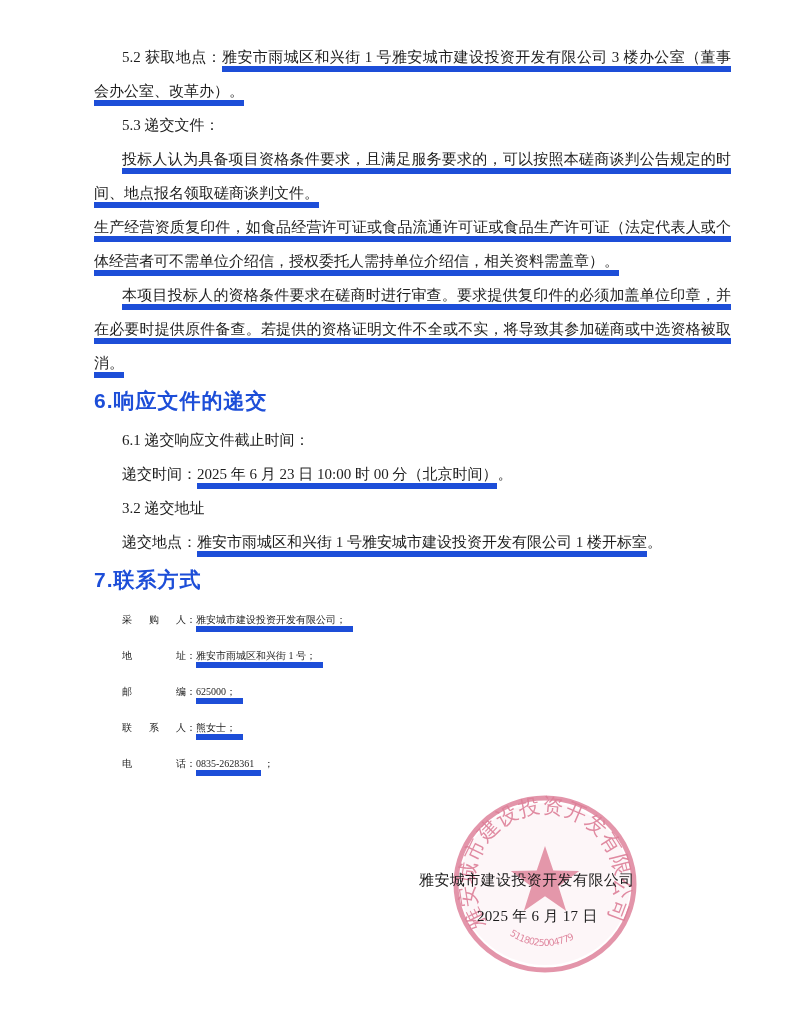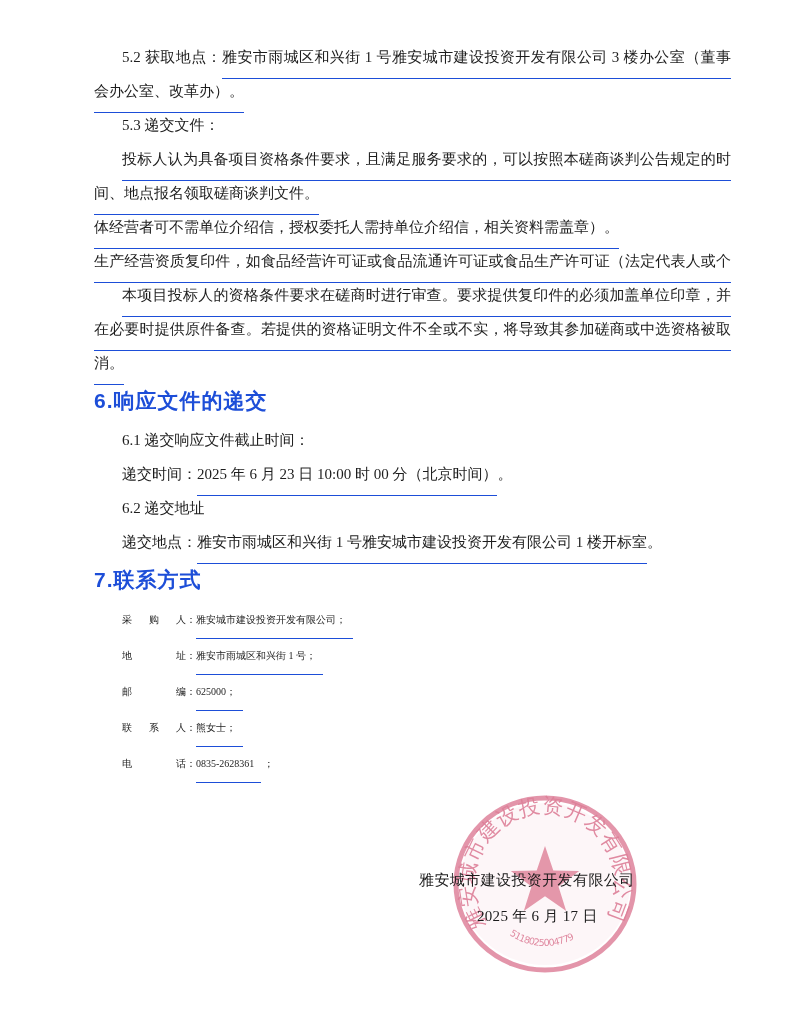--- a/index.html
+++ b/index.html
@@ -6,21 +6,21 @@
   .page {
     position:relative; width:796px; height:1022px; background:#ffffff;
     font-family:"Liberation Serif","DejaVu Serif",serif; color:#1d1d1d;
     overflow:hidden;
   }
   .doc { position:absolute; left:94px; top:40px; width:637px; }
   .para { margin:0; }
   .line { font-size:15px; line-height:34px; }
   .line.indent { padding-left:28px; }
   .line.full { text-align:justify; text-align-last:justify; text-justify:inter-character; }
-  .u { border-bottom:1px solid #1d4ed8; padding-bottom:13px; }
+  .u { border-bottom:6px solid #1d4ed8; padding-bottom:1px; }
   .uv { padding-right:7px; }
   .heading {
     font-family:"Liberation Sans","DejaVu Sans",sans-serif;
     font-weight:bold; font-size:21px; line-height:30px;
     margin:6px 0 7px 0; letter-spacing:1px; color:#1d4ed8;
   }
   .crow { font-size:10px; line-height:36px; padding-left:28px; }
   .clabel { display:inline-block; width:64px; text-align:justify; text-align-last:justify; }
   .seal-svg { position:absolute; left:448px; top:790px; }
   .overlay-line { position:absolute; font-size:15px; line-height:20px; color:#1b1b1b; }
@@ -54,37 +54,37 @@
         <div class="line"><span class="u">会办公室、改革办）。</span></div>
       </div>
       <div class="para">
         <div class="line indent"><span>5.3 递交文件：</span></div>
       </div>
       <div class="para">
         <div class="line indent full"><span class="u">投标人认为具备项目资格条件要求，且满足服务要求的，可以按照本磋商谈判公告规定的时</span></div>
         <div class="line"><span class="u">间、地点报名领取磋商谈判文件。</span></div>
       </div>
       <div class="para">
+        <div class="line full"><span class="u">生产经营资质复印件，如食品经营许可证或食品流通许可证或食品生产许可证（法定代表人或个</span></div>
         <div class="line"><span class="u">体经营者可不需单位介绍信，授权委托人需持单位介绍信，相关资料需盖章）。</span></div>
-        <div class="line full"><span class="u">生产经营资质复印件，如食品经营许可证或食品流通许可证或食品生产许可证（法定代表人或个</span></div>
       </div>
       <div class="para">
         <div class="line indent full"><span class="u">本项目投标人的资格条件要求在磋商时进行审查。要求提供复印件的必须加盖单位印章，并</span></div>
         <div class="line full"><span class="u">在必要时提供原件备查。若提供的资格证明文件不全或不实，将导致其参加磋商或中选资格被取</span></div>
         <div class="line"><span class="u">消。</span></div>
       </div>
       <div class="heading">6.响应文件的递交</div>
       <div class="para">
         <div class="line indent"><span>6.1 递交响应文件截止时间：</span></div>
       </div>
       <div class="para">
         <div class="line indent"><span>递交时间：</span><span class="u">2025 年 6 月 23 日 10:00 时 00 分（北京时间）</span><span>。</span></div>
       </div>
       <div class="para">
-        <div class="line indent"><span>6.2 递交地址</span></div>
+        <div class="line indent"><span>3.2 递交地址</span></div>
       </div>
       <div class="para">
         <div class="line indent"><span>递交地点：</span><span class="u">雅安市雨城区和兴街 1 号雅安城市建设投资开发有限公司 1 楼开标室</span><span>。</span></div>
       </div>
       <div class="heading">7.联系方式</div>
       <div class="crow"><span class="clabel">采购人</span><span class="ccolon">：</span><span class="u uv">雅安城市建设投资开发有限公司；</span></div>
       <div class="crow"><span class="clabel">地址</span><span class="ccolon">：</span><span class="u uv">雅安市雨城区和兴街 1 号；</span></div>
       <div class="crow"><span class="clabel">邮编</span><span class="ccolon">：</span><span class="u uv">625000；</span></div>
       <div class="crow"><span class="clabel">联系人</span><span class="ccolon">：</span><span class="u uv">熊女士；</span></div>
       <div class="crow"><span class="clabel">电话</span><span class="ccolon">：</span><span class="u uv">0835-2628361</span><span class="csuffix"> ；</span></div>

